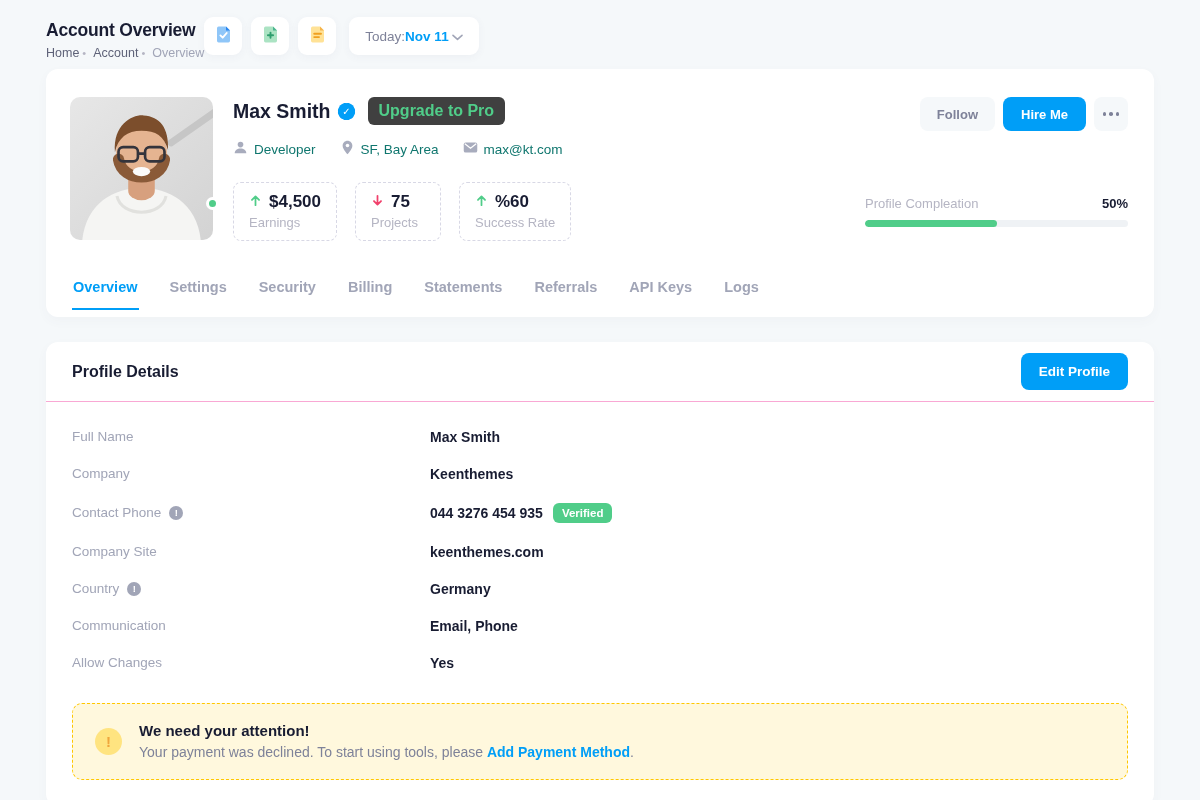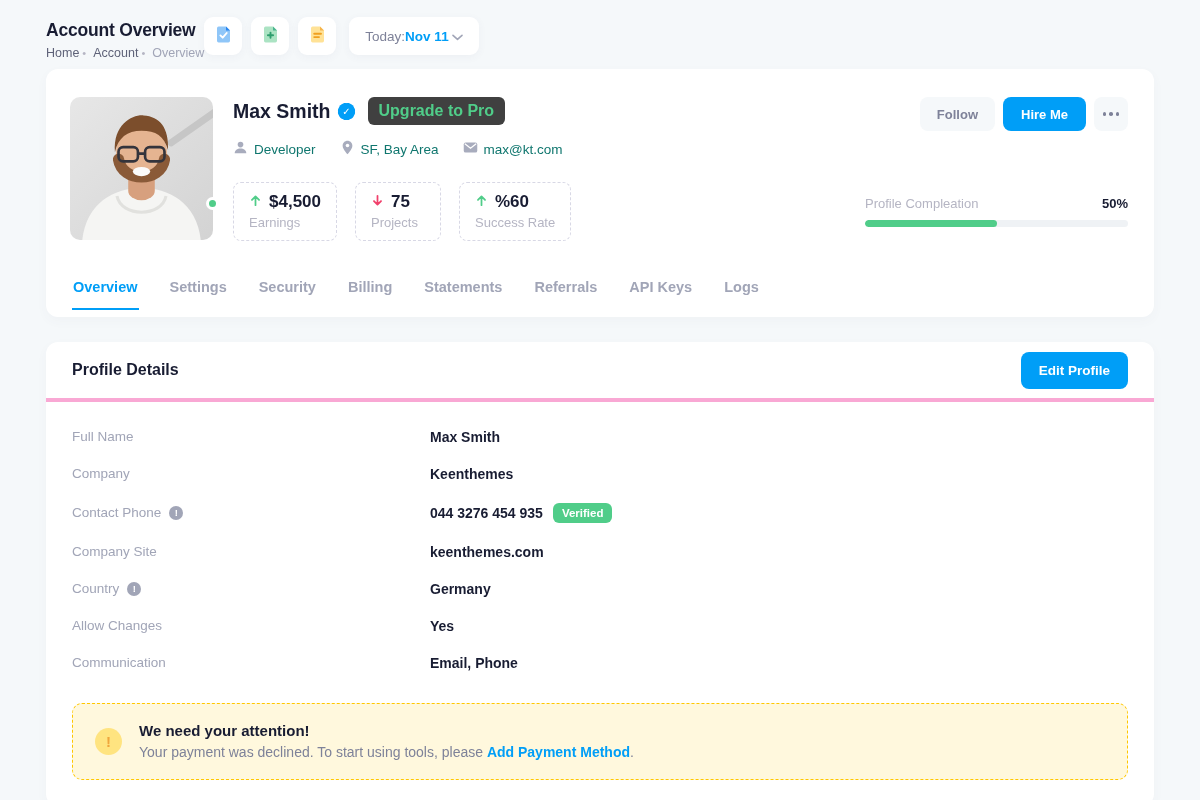--- a/index.html
+++ b/index.html
@@ -82,21 +82,21 @@
   .progress-track { height:7px; background:#EFF2F5; border-radius:4px; overflow:hidden; }
   .progress-fill { height:100%; background:#50CD89; border-radius:4px; }
 
   .tabs { display:flex; gap:30px; padding:0 26px; margin-top:38px; }
   .tab { font-size:14.5px; font-weight:600; color:#A1A5B7; padding:0 1px 13px; border-bottom:2px solid transparent; cursor:pointer; }
   .tab.active { color:#009EF7; border-bottom-color:#009EF7; }
 
   
   .details-card { margin-top:25px; padding-bottom:26px; }
   .card-header { height:60px; display:flex; align-items:center; justify-content:space-between;
-                 padding:0 26px; border-bottom:4px solid #f9a8d4; }
+                 padding:0 26px; border-bottom:1px solid #f9a8d4; }
   .card-title { font-size:16px; font-weight:700; margin:0; }
   .btn-edit { height:37px; padding:0 18px; font-size:13.5px; }
 
   .detail-rows { padding:16px 26px 0; }
   .drow { display:flex; align-items:center; padding:10.5px 0; }
   .dlabel { width:358px; flex:none; color:#A1A5B7; font-size:13.5px; font-weight:500;
             display:flex; align-items:center; gap:8px; }
   .dvalue { font-size:14px; font-weight:600; display:flex; align-items:center; gap:10px; }
   .info-dot { width:14px; height:14px; border-radius:50%; background:#A1A5B7; color:#fff;
               font-size:9.5px; font-weight:700; display:flex; align-items:center; justify-content:center;
@@ -339,32 +339,32 @@
         <div class="dlabel">
           <span>Country</span>
           <i class="info-dot">!</i>
         </div>
         <div class="dvalue">
             <span>Germany</span>
           </div>
       </div>
       <div class="drow">
         <div class="dlabel">
+            <span>Communication</span>
+          </div>
+        <div class="dvalue">
+            <span>Email, Phone</span>
+          </div>
+      </div>
+      <div class="drow">
+        <div class="dlabel">
             <span>Allow Changes</span>
           </div>
         <div class="dvalue">
             <span>Yes</span>
-          </div>
-      </div>
-      <div class="drow">
-        <div class="dlabel">
-            <span>Communication</span>
-          </div>
-        <div class="dvalue">
-            <span>Email, Phone</span>
           </div>
       </div>
     </div>
 
     <div class="notice">
       <div class="notice-icon">!</div>
       <div>
         <div class="notice-title">We need your attention!</div>
         <div class="notice-body">
           <span>Your payment was declined. To start using tools, please </span><a class="notice-link">Add Payment Method</a><span>.</span>

